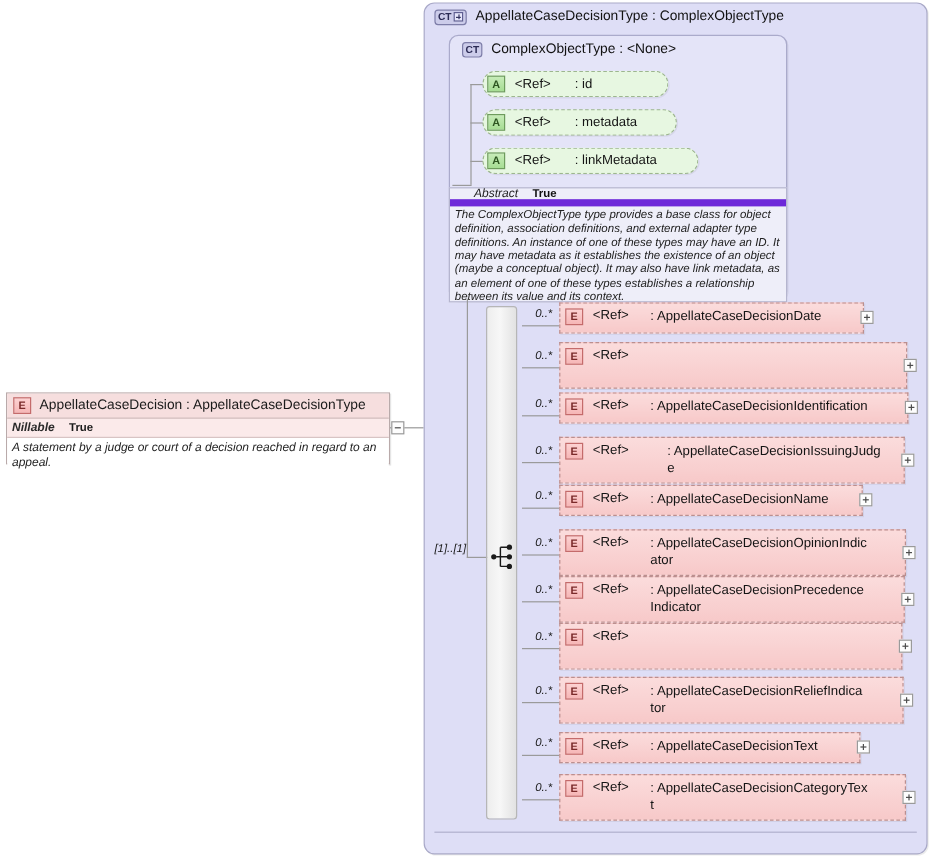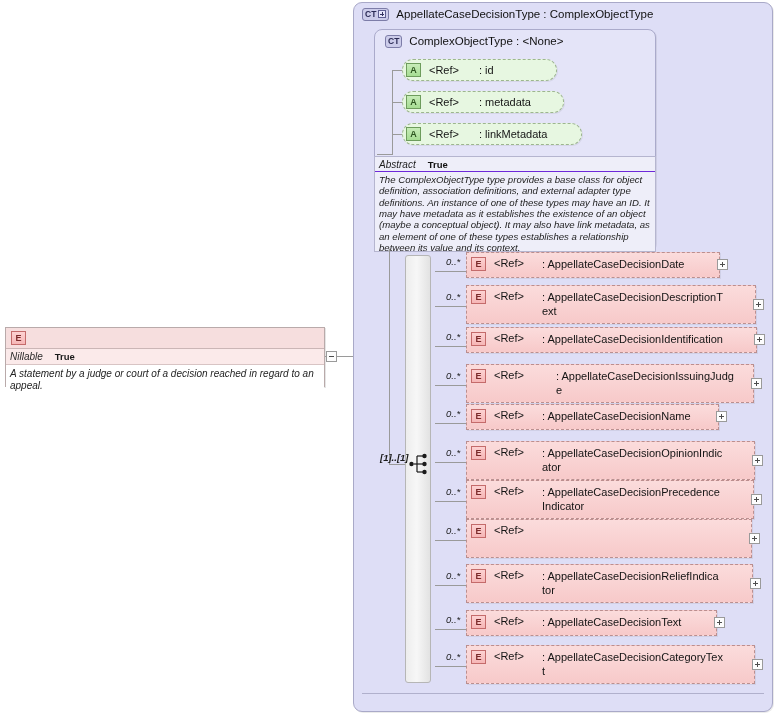--- a/index.html
+++ b/index.html
@@ -64,20 +64,21 @@
     border-bottom: 1px solid #d8c4c4;
     display: flex;
     align-items: center;
     padding-left: 4px;
     box-sizing: border-box;
     font-size: 10px;
   }
   #root-nillable-label {
     font-style: italic;
     color: #2a2a2a;
+    font-weight: bold;
   }
   #root-nillable-value {
     margin-left: 12px;
     font-weight: bold;
     font-size: 9.5px;
     color: #1a1a1a;
   }
   #root-doc {
     padding: 3px 5px 0 4px;
     font-size: 10px;
@@ -251,24 +252,24 @@
     left: 20px;
     top: 152px;
     width: 282px;
     height: 92px;
     background: #eeeef9;
     border: 1px solid #b5b5cf;
     box-sizing: border-box;
   }
   #abstract-row {
     height: 15px;
-    border-bottom: 1px solid #6d28d9;
-    display: flex;
-    align-items: center;
-    padding-left: 4px;
+    border-bottom: 6px solid #6d28d9;
+    display: flex;
+    align-items: center;
+    padding-left: 20px;
     box-sizing: border-box;
   }
   #abstract-label {
     font-size: 10px;
     font-style: italic;
     color: #1d1d1d;
   }
   #abstract-value {
     margin-left: 12px;
     font-size: 9.5px;
@@ -290,27 +291,26 @@
     top: 255px;
     width: 26px;
     height: 428px;
     background: linear-gradient(to right, #ededed 0%, #f7f7f7 45%, #e2e2e2 100%);
     border: 1px solid #b6b6b6;
     border-radius: 3px;
     box-sizing: border-box;
   }
   #sequence-cardinality {
     position: absolute;
-    left: 380px;
+    left: 362px;
     top: 452px;
     font-size: 9.5px;
     font-style: italic;
     color: #1b1b1b;
     white-space: nowrap;
-    font-weight: bold;
   }
   #sequence-icon {
     position: absolute;
     left: 409px;
     top: 452px;
     width: 22px;
     height: 24px;
   }
 
   
@@ -364,20 +364,21 @@
   }
 </style>
 </head>
 <body>
 
 <div id="canvas">
 
   <div id="root-element-box">
     <div id="root-element-header">
       <span class="e-icon">E</span>
+      <span id="root-element-title">AppellateCaseDecision : AppellateCaseDecisionType</span>
     </div>
     <div id="root-nillable-row">
       <span id="root-nillable-label">Nillable</span>
       <span id="root-nillable-value">True</span>
     </div>
     <div id="root-doc">A statement by a judge or court of a decision reached in regard to an appeal.</div>
   </div>
 
   <div class="line-h" style="left:325px; top:356px; width:12px;"></div>
   <div class="expander" style="left:326px; top:351px;"></div>
@@ -462,21 +463,20 @@
     <span class="elem-ref">&lt;Ref&gt;</span>
     <span class="elem-name">: AppellateCaseDecisionDate</span>
   </div>
   <div class="expander plus" style="left:717px; top:259px;"></div>
 
   <div class="line-h" style="left:435px; top:306px; width:31px;"></div>
   <span class="card-label" style="left:446px; top:291px;">0..*</span>
   <div class="elem-row" style="left:466px; top:285px; width:290px; height:39px;">
     <span class="e-icon">E</span>
     <span class="elem-ref">&lt;Ref&gt;</span>
-    <span class="elem-name" style="width:182px;">: AppellateCaseDecisionDescriptionText</span>
   </div>
   <div class="expander plus" style="left:753px; top:299px;"></div>
 
   <div class="line-h" style="left:435px; top:346px; width:31px;"></div>
   <span class="card-label" style="left:446px; top:331px;">0..*</span>
   <div class="elem-row" style="left:466px; top:327px; width:291px; height:26px;">
     <span class="e-icon">E</span>
     <span class="elem-ref">&lt;Ref&gt;</span>
     <span class="elem-name">: AppellateCaseDecisionIdentification</span>
   </div>

